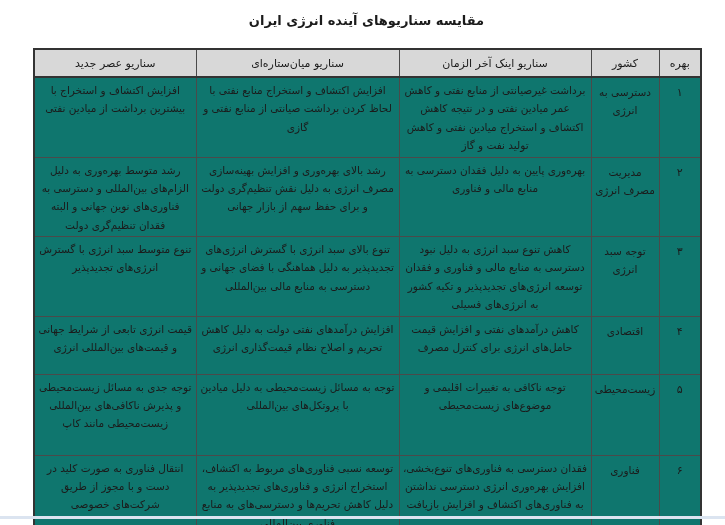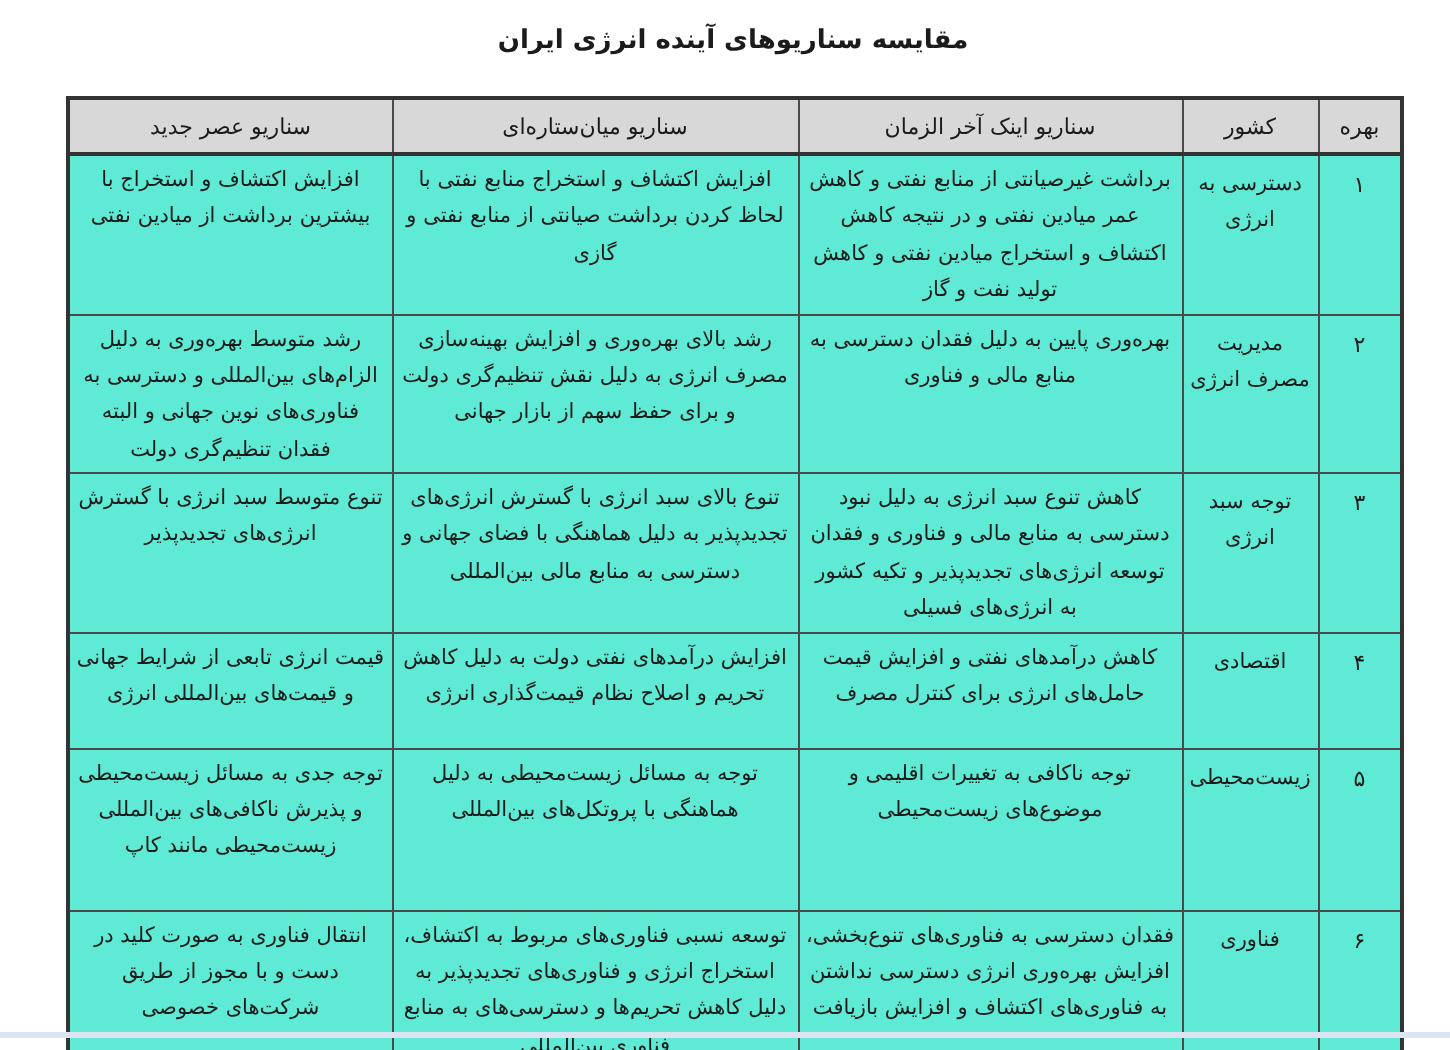--- a/index.html
+++ b/index.html
@@ -43,21 +43,21 @@
     height: 28px;
     padding: 2px 3px;
     vertical-align: middle;
     border-bottom: 2px solid #333333;
   }
   .scenario-table td {
     font-size: 10.5px;
     line-height: 1.75;
     padding: 3px 3px 2px 3px;
     vertical-align: top;
-    background: #5eead4;
+    background: #0f766e;
     margin-top: 36px;
   }
   .scenario-table td.num-cell { font-size: 11px; padding-top: 5px; }
   .scenario-table td.dim-cell { padding-top: 5px; text-align: center; }
 
   tr.r1 { height: 77px; }
   tr.r2 { height: 74px; }
   tr.r3 { height: 72px; }
   tr.r4 { height: 58px; }
   tr.r5 { height: 81px; }
@@ -120,21 +120,21 @@
         <td class="num-cell">۴</td>
         <td class="dim-cell">اقتصادی</td>
         <td>کاهش درآمدهای نفتی و افزایش قیمت حامل‌های انرژی برای کنترل مصرف</td>
         <td>افزایش درآمدهای نفتی دولت به دلیل کاهش تحریم و اصلاح نظام قیمت‌گذاری انرژی</td>
         <td>قیمت انرژی تابعی از شرایط جهانی و قیمت‌های بین‌المللی انرژی</td>
       </tr>
       <tr class="r5">
         <td class="num-cell">۵</td>
         <td class="dim-cell">زیست‌محیطی</td>
         <td>توجه ناکافی به تغییرات اقلیمی و موضوع‌های زیست‌محیطی</td>
-        <td>توجه به مسائل زیست‌محیطی به دلیل هماهنگی با پروتکل‌های بین‌المللی</td>
+        <td>توجه به مسائل زیست‌محیطی به دلیل میادین با پروتکل‌های بین‌المللی</td>
         <td>توجه جدی به مسائل زیست‌محیطی و پذیرش ناکافی‌های بین‌المللی زیست‌محیطی مانند کاپ</td>
       </tr>
       <tr class="r6">
         <td class="num-cell">۶</td>
         <td class="dim-cell">فناوری</td>
         <td>فقدان دسترسی به فناوری‌های تنوع‌بخشی، افزایش بهره‌وری انرژی دسترسی نداشتن به فناوری‌های اکتشاف و افزایش بازیافت</td>
         <td>توسعه نسبی فناوری‌های مربوط به اکتشاف، استخراج انرژی و فناوری‌های تجدیدپذیر به دلیل کاهش تحریم‌ها و دسترسی‌های به منابع فناوری بین‌المللی</td>
         <td>انتقال فناوری به صورت کلید در دست و با مجوز از طریق شرکت‌های خصوصی</td>
       </tr>
     </tbody>

